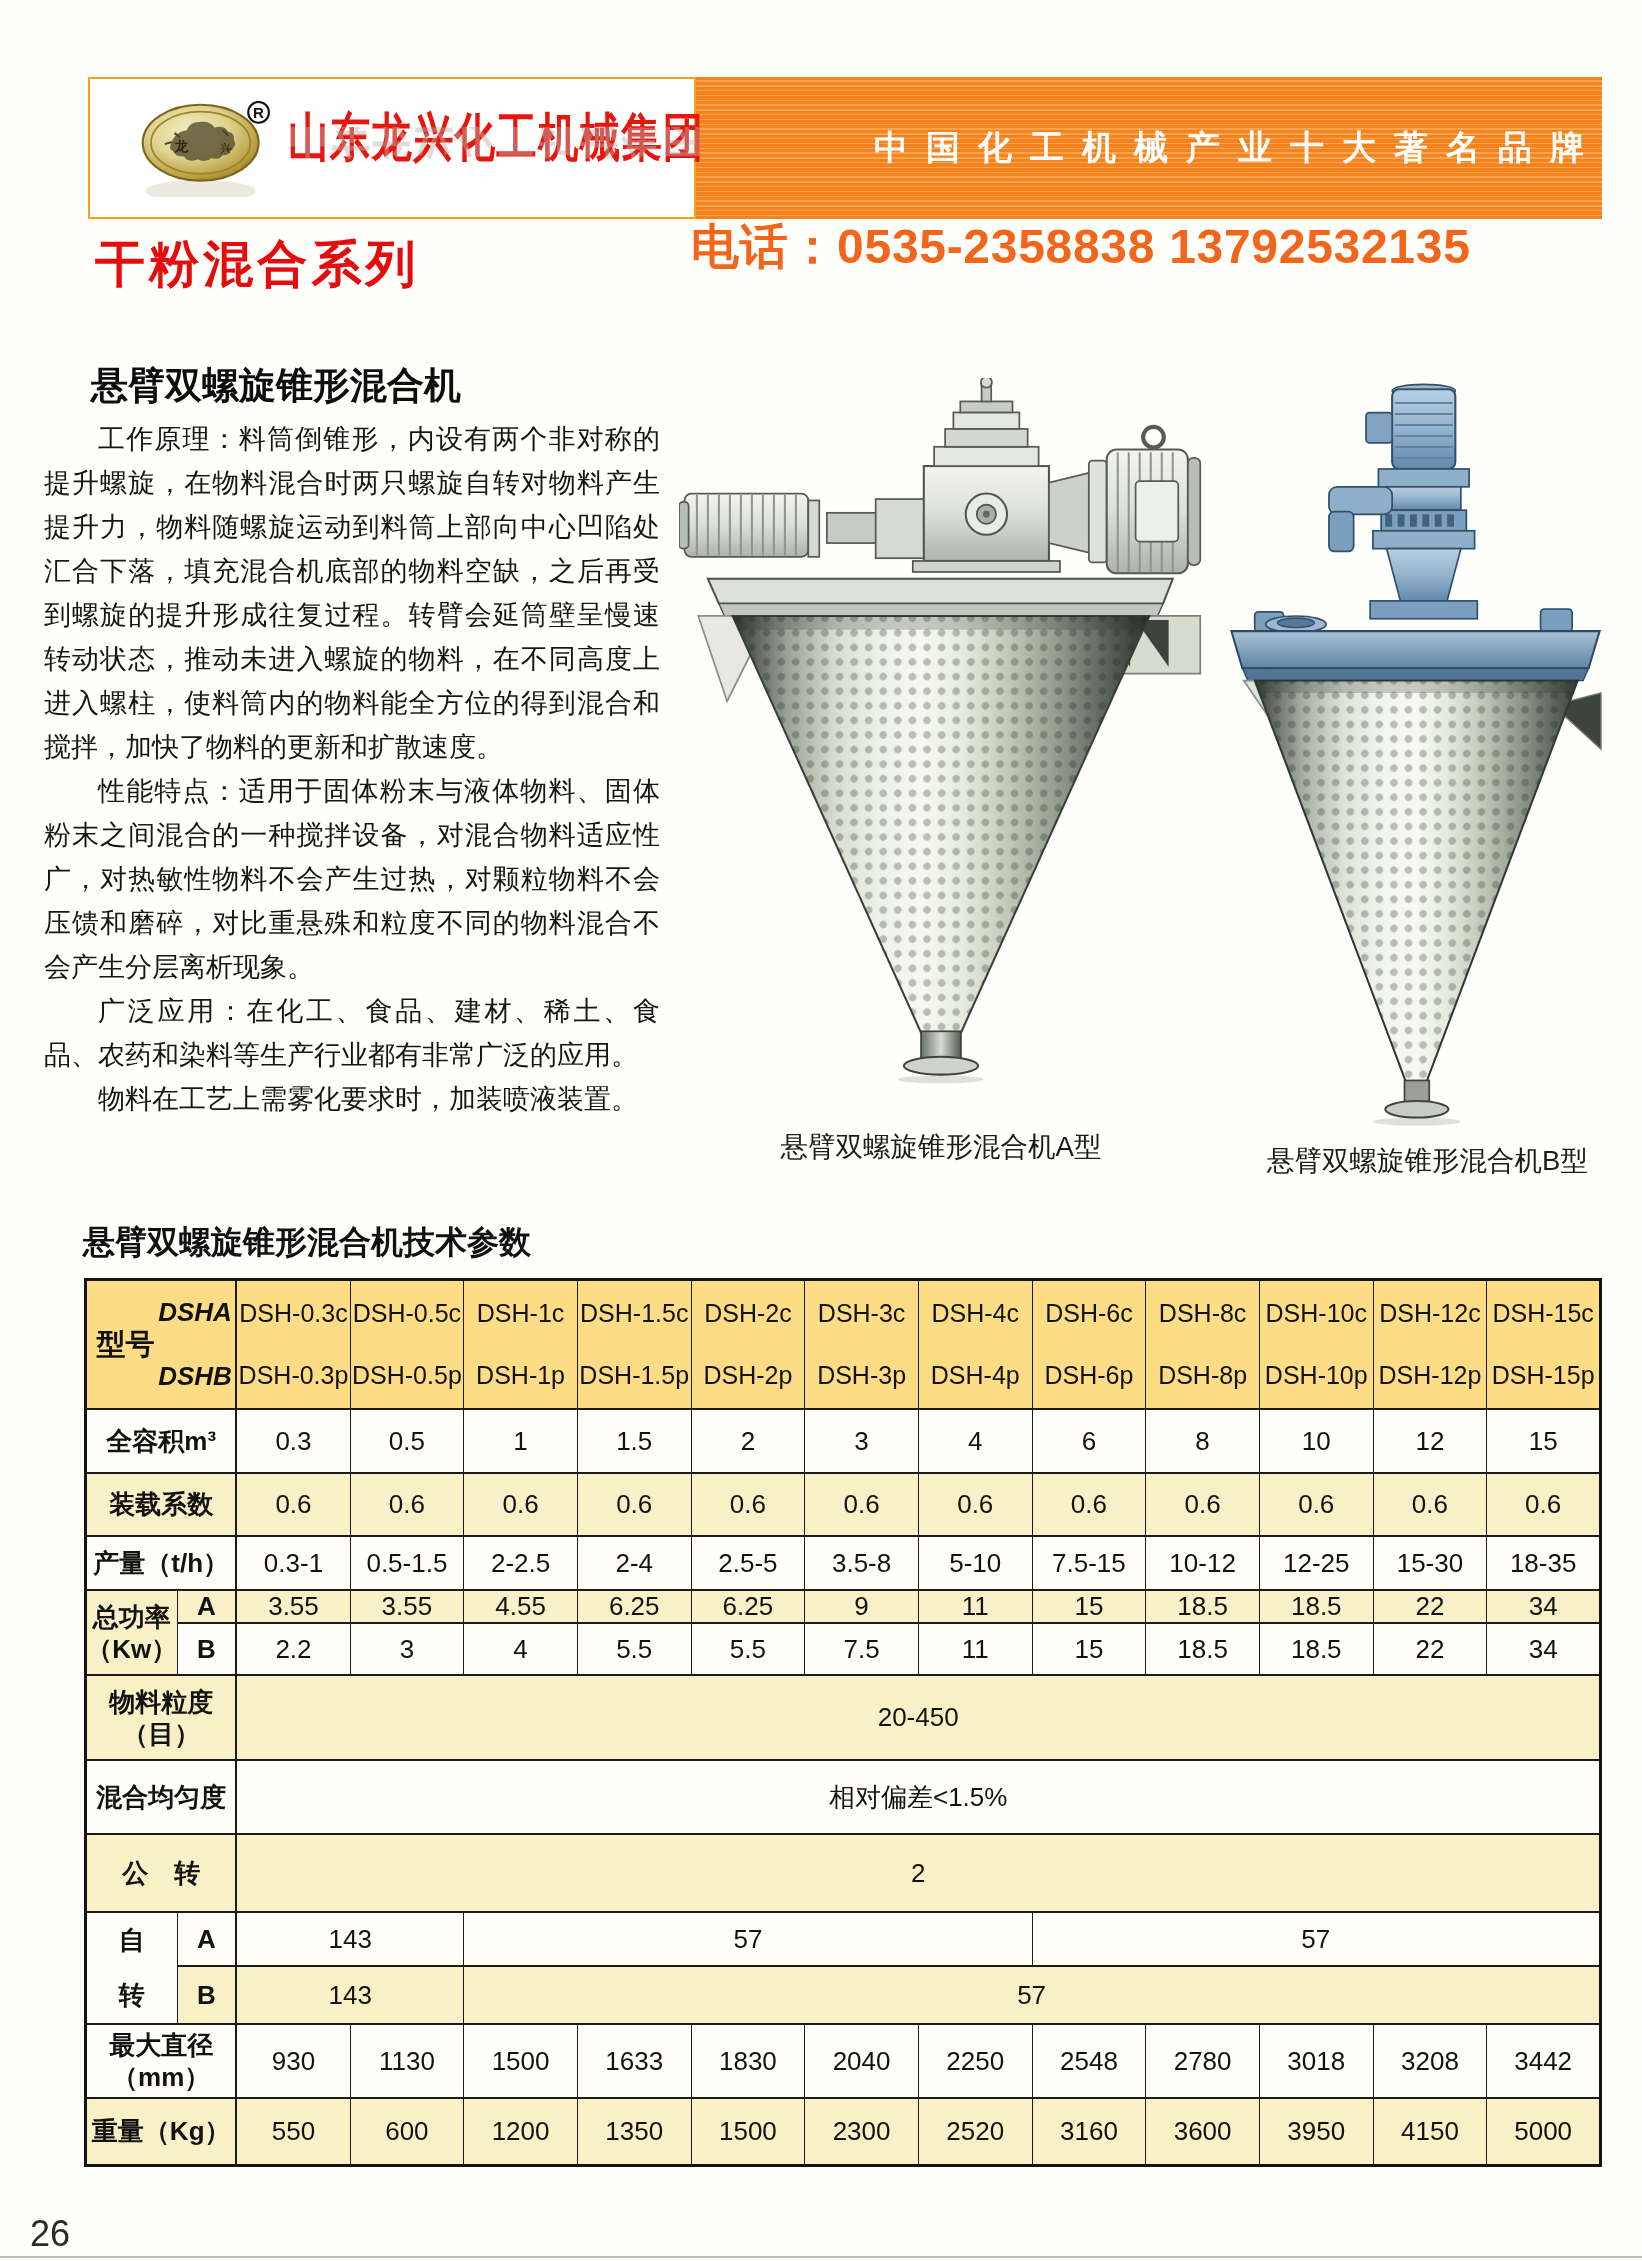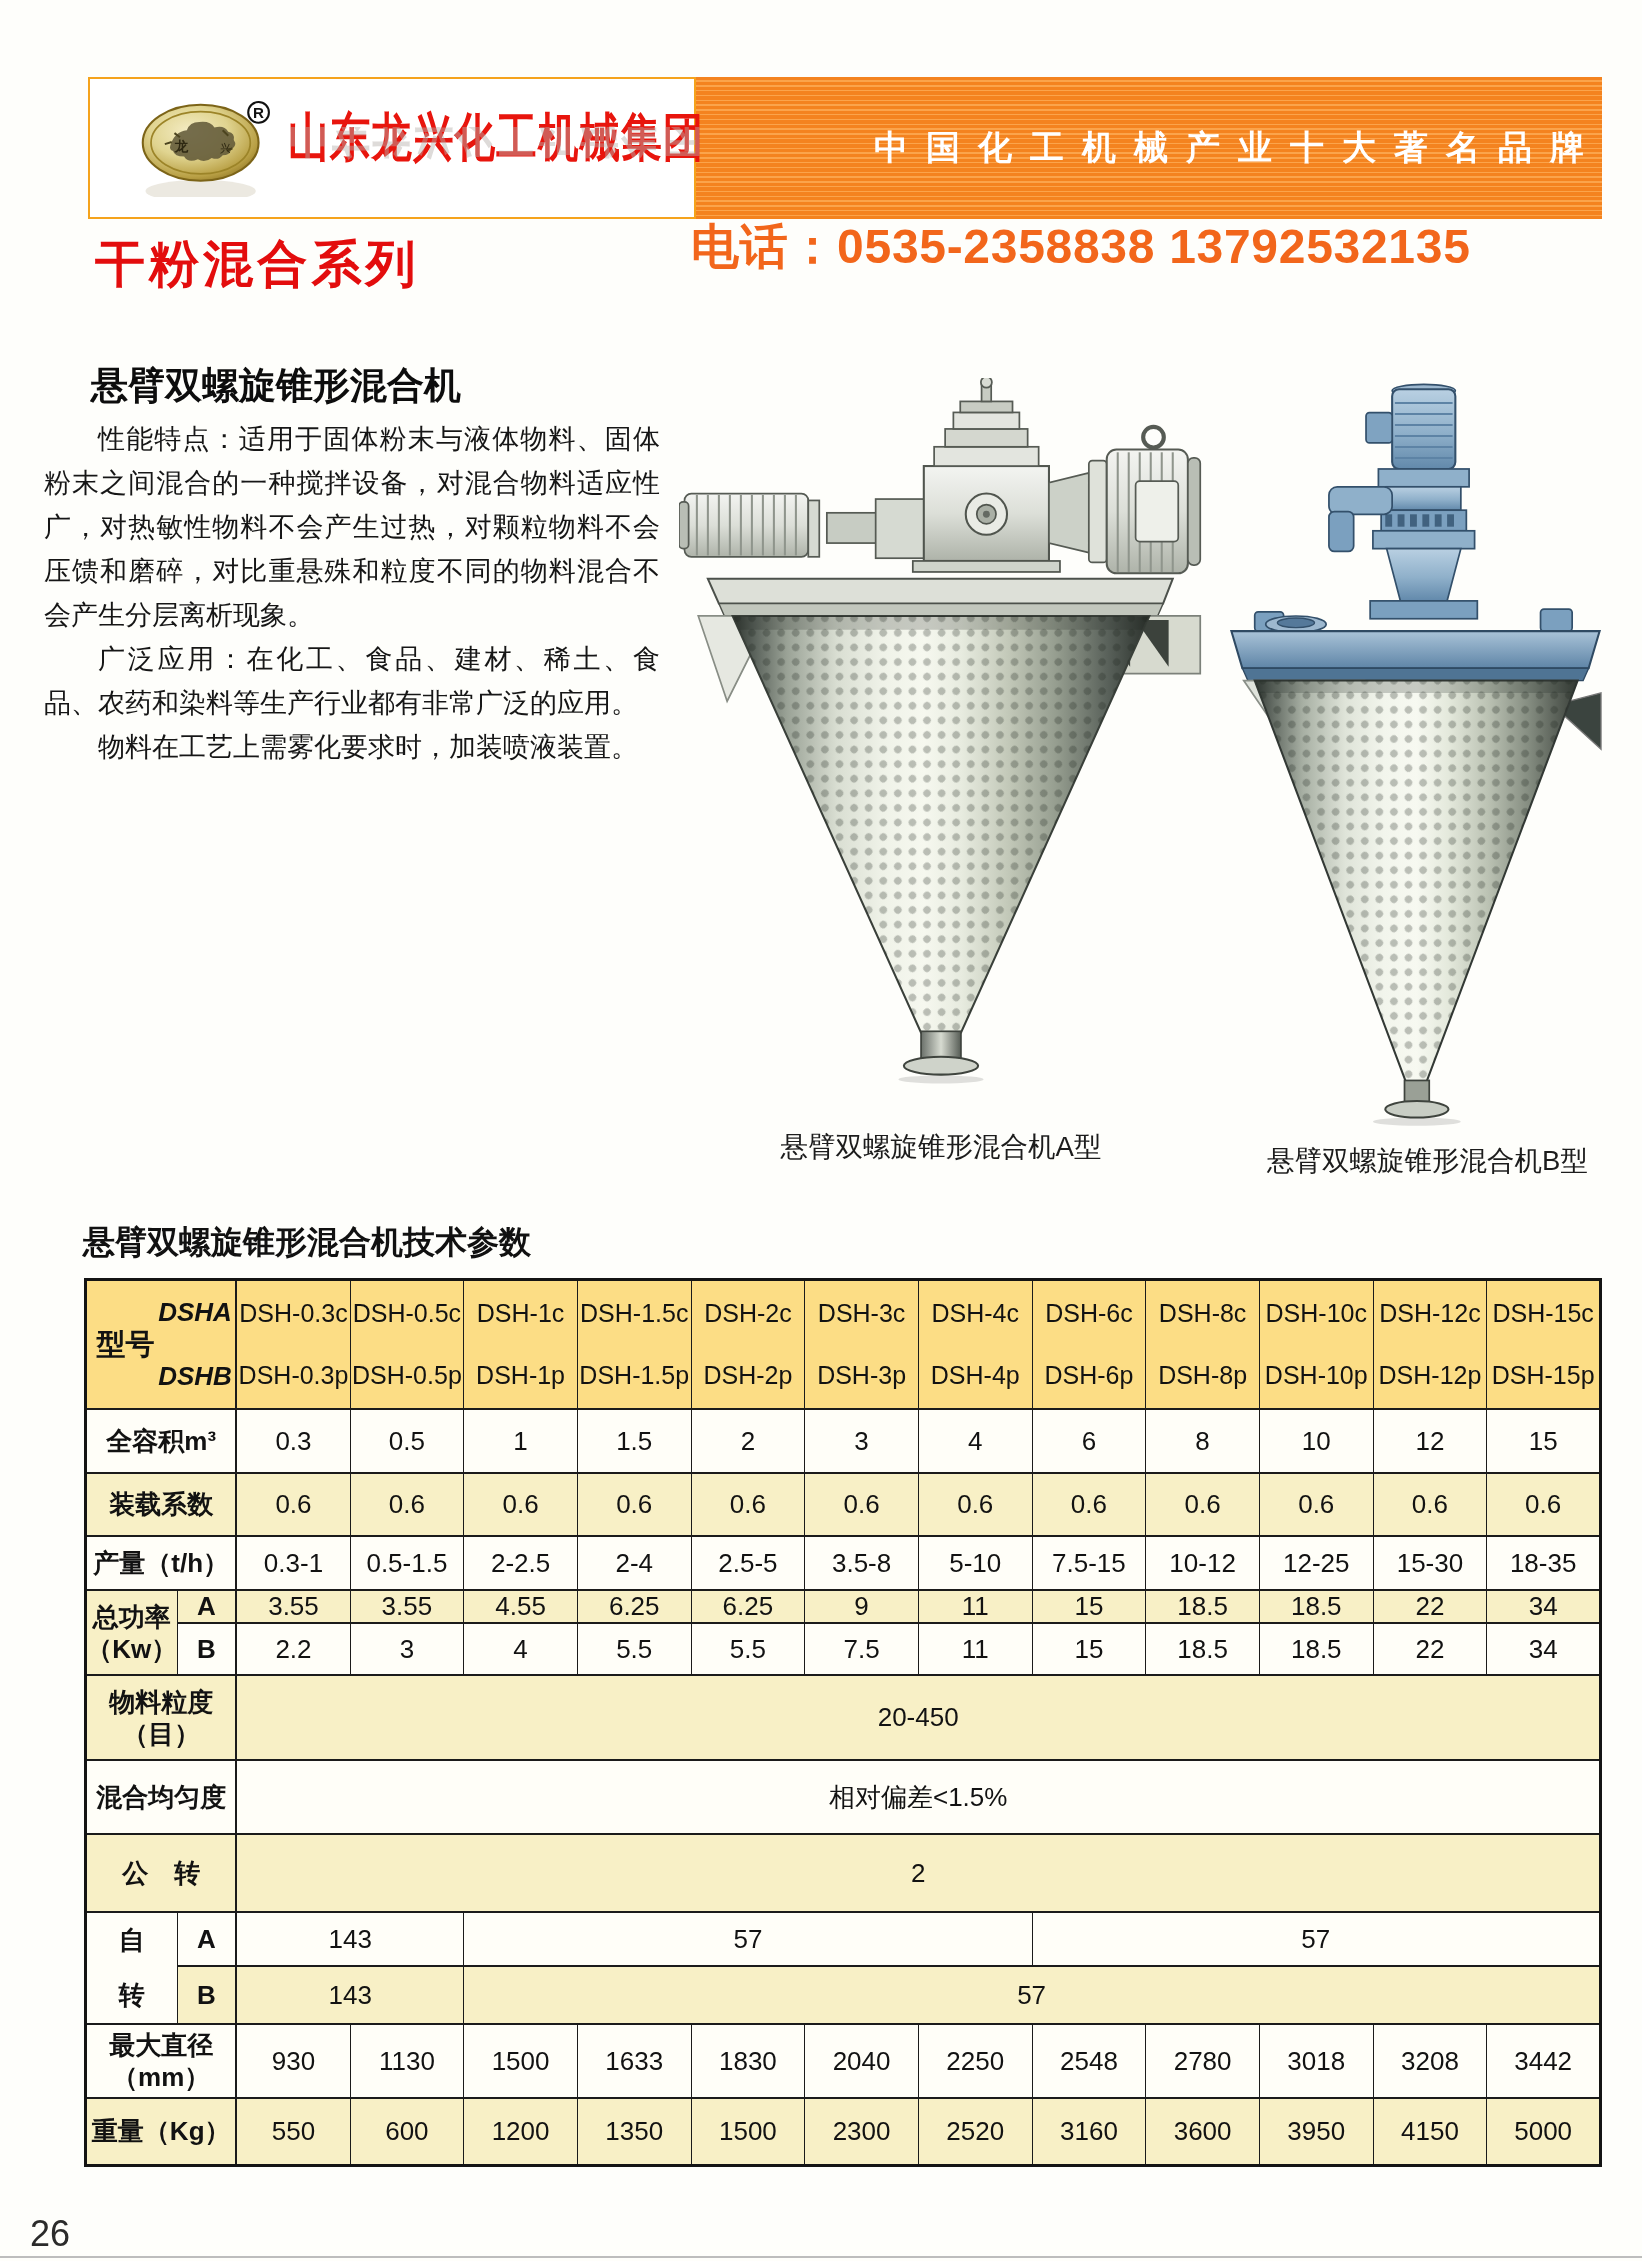--- a/index.html
+++ b/index.html
@@ -111,20 +111,21 @@
       <span class="slogan">中国化工机械产业十大著名品牌</span>
     </div>
   </div>
 
   <div class="phone"><span>电话：</span><span>0535-2358838  13792532135</span></div>
 
   <div class="series-title">干粉混合系列</div>
   <div class="sub-heading">悬臂双螺旋锥形混合机</div>
 
   <div class="paras">
+    <p>工作原理：料筒倒锥形，内设有两个非对称的提升螺旋，在物料混合时两只螺旋自转对物料产生提升力，物料随螺旋运动到料筒上部向中心凹陷处汇合下落，填充混合机底部的物料空缺，之后再受到螺旋的提升形成往复过程。转臂会延筒壁呈慢速转动状态，推动未进入螺旋的物料，在不同高度上进入螺柱，使料筒内的物料能全方位的得到混合和搅拌，加快了物料的更新和扩散速度。</p>
     <p>性能特点：适用于固体粉末与液体物料、固体粉末之间混合的一种搅拌设备，对混合物料适应性广，对热敏性物料不会产生过热，对颗粒物料不会压馈和磨碎，对比重悬殊和粒度不同的物料混合不会产生分层离析现象。</p>
     <p>广泛应用：在化工、食品、建材、稀土、食品、农药和染料等生产行业都有非常广泛的应用。</p>
     <p>物料在工艺上需雾化要求时，加装喷液装置。</p>
   </div>
 
   <div class="fig-a">
     <svg viewBox="0 0 762 1092">
       <defs>
         <linearGradient id="coneA" x1="0" y1="0" x2="1" y2="0">
           <stop offset="0" stop-color="#2f352f"></stop>

